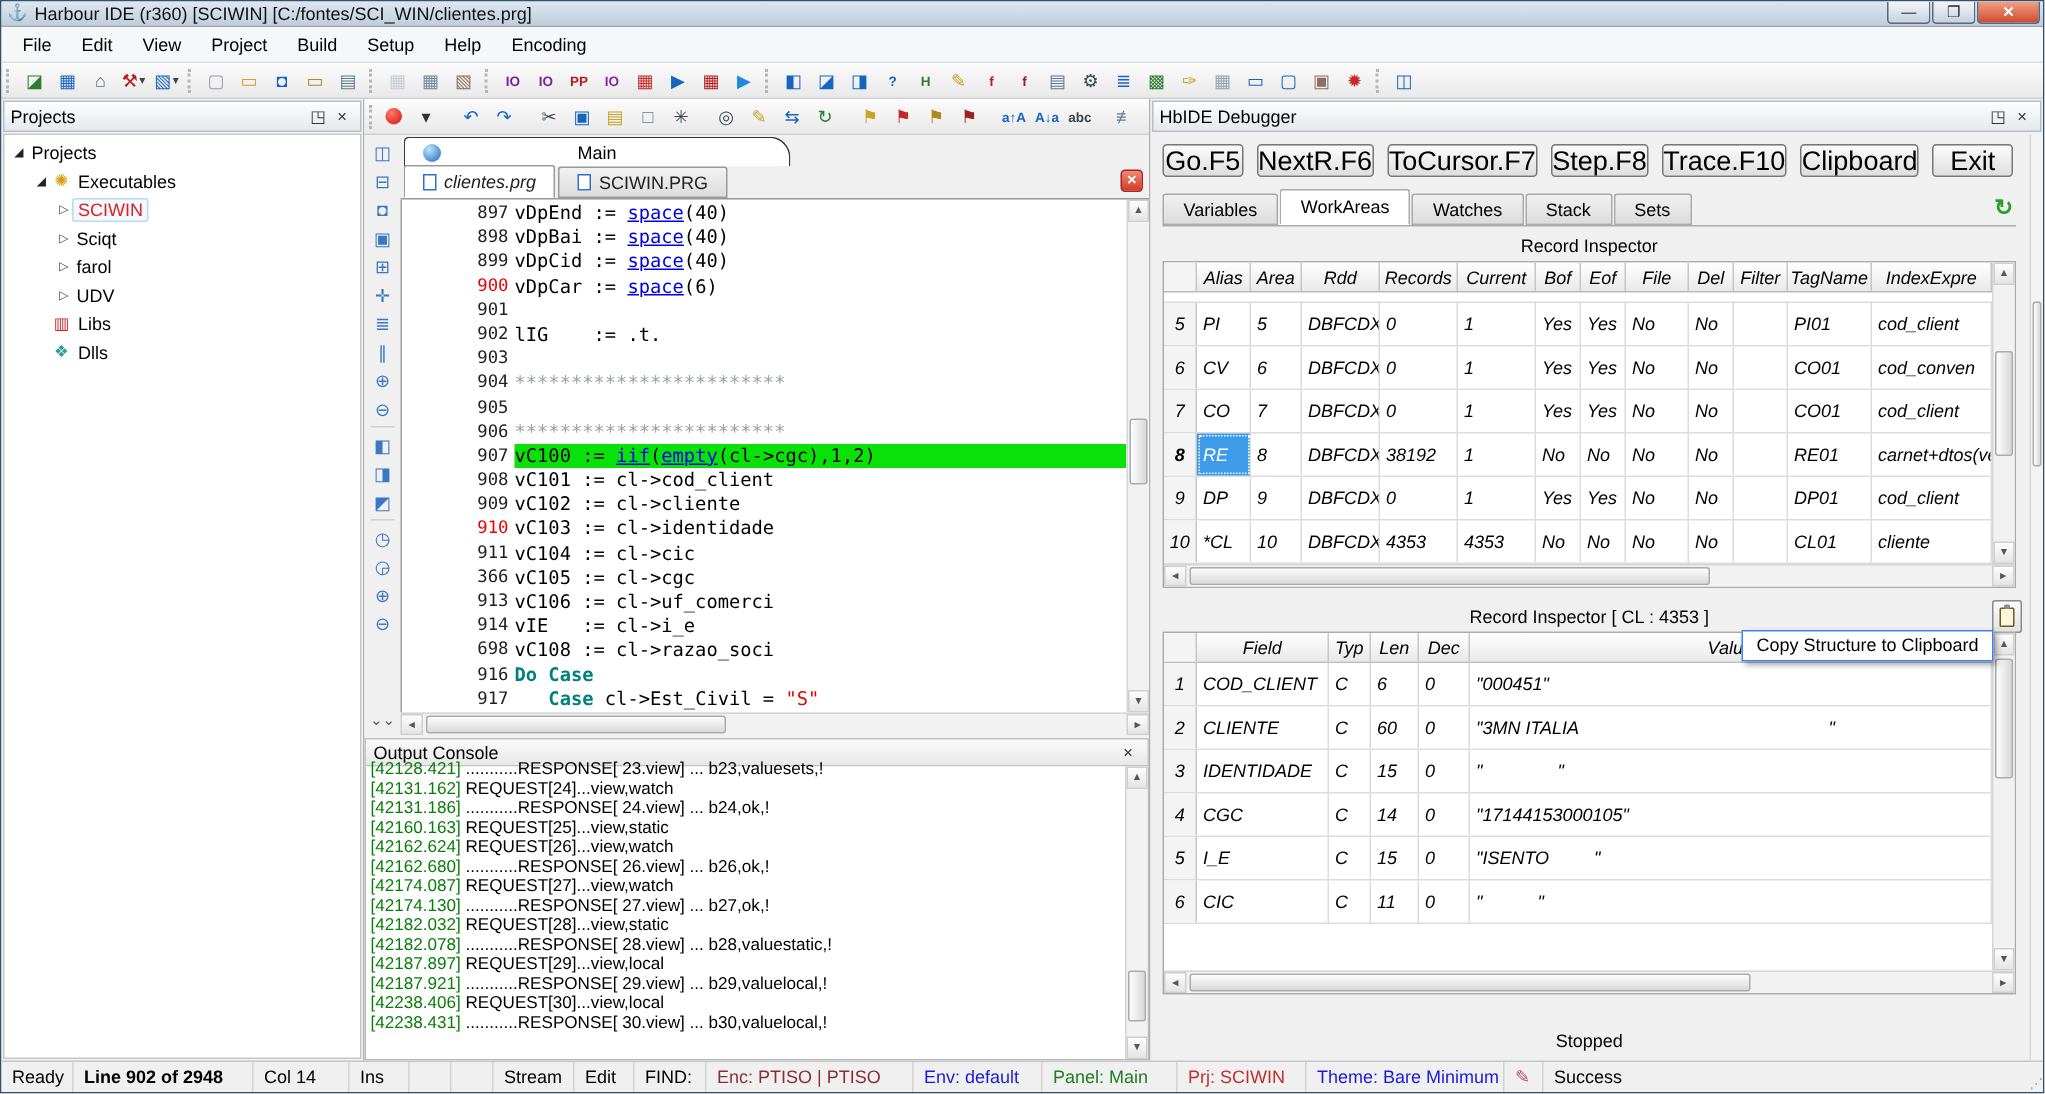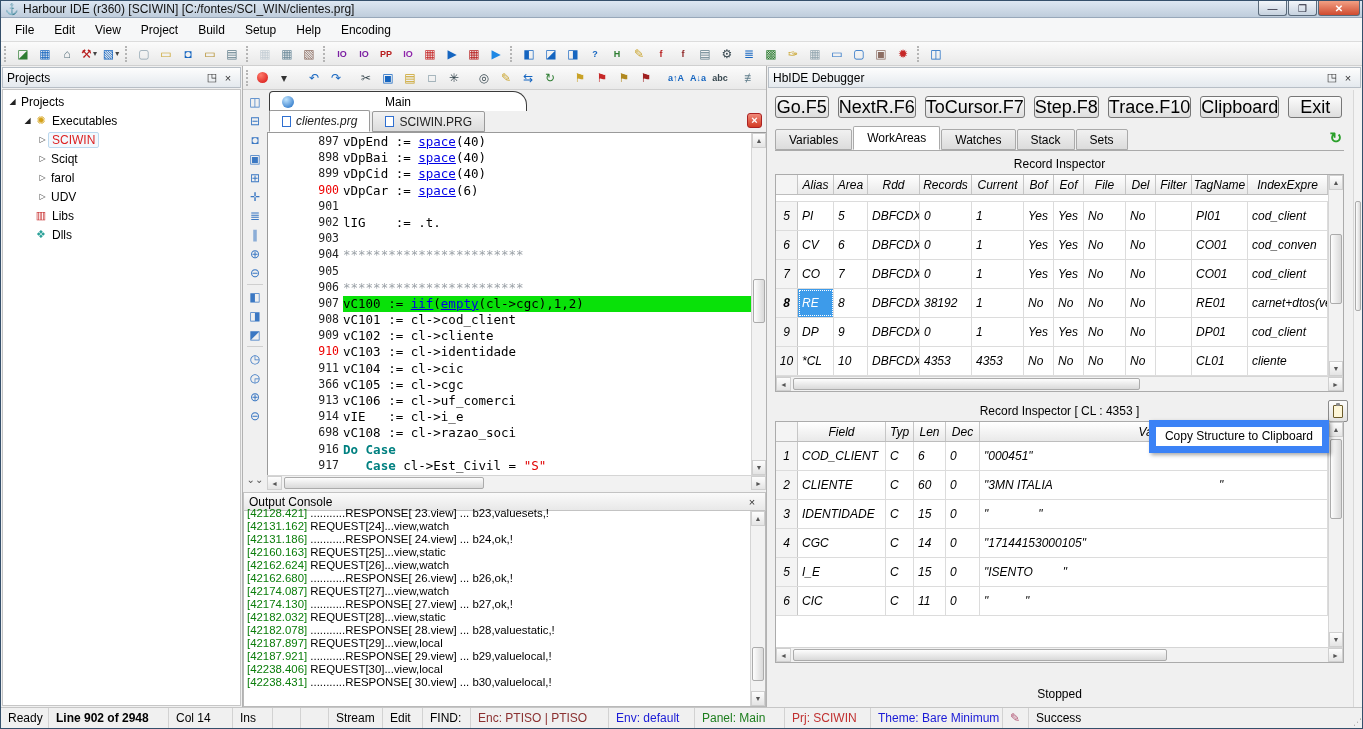--- a/index.html
+++ b/index.html
@@ -122,21 +122,21 @@
   .dt-row.hdr { height:20px; border-bottom:1px solid #bdbdbd; background:linear-gradient(#ffffff,#e9e9e9); }
   .dt-cell { border-right:1px solid #dcdcdc; display:flex; align-items:center; padding:0 4px; white-space:pre; overflow:hidden; }
   .dt-row.hdr .dt-cell { justify-content:center; border-right:1px solid #c6c6c6; padding:0 2px; }
   .dt-cell.rowhdr { background:#f4f4f4; border-right:1px solid #c6c6c6; justify-content:center; padding:0; }
   .dt-row .dt-cell.selcell { background:#3d9bea; color:#fff; outline:1px dotted #fff; outline-offset:-2px; }
   .dt-row.partial { height:7px; overflow:hidden; }
   .clip-btn { position:absolute; width:20px; height:22px; border:1px solid #8a8a8a; border-radius:2px; background:linear-gradient(#fcfcfc,#e2e2e2);
     display:flex; align-items:center; justify-content:center; }
   .clip-glyph { width:10px; height:13px; border:1px solid #6b5b2a; background:#fdf6d8; position:relative; border-radius:1px; }
   .clip-glyph::before { content:""; position:absolute; top:-3px; left:2px; width:4px; height:3px; background:#8a8a8a; border-radius:1px; }
-  .tooltip { position:absolute; background:#fff; border:7px solid #3b82f6; box-shadow:2px 2px 4px rgba(0,0,0,.35);
+  .tooltip { position:absolute; background:#fff; border:1px solid #3b82f6; box-shadow:2px 2px 4px rgba(0,0,0,.35);
     padding:2px 9px 3px 9px; font-size:12px; white-space:nowrap; z-index:20; }
   .stopped { text-align:center; margin-top:auto; padding:4px 0 6px 0; font-size:12px; }
   .outer-vscroll { position:absolute; right:0; top:24px; bottom:0; width:9px; background:#f3f3f3; border-left:1px solid #d8d8d8; }
   .outer-vscroll .sb-thumb { top:18%; height:110px; }
 
   
   .statusbar { height:21px; flex:none; display:flex; align-items:stretch; background:#f0f0f0; border-top:1px solid #c6c6c6; font-size:12px; position:relative; }
   .st-seg { display:flex; align-items:center; padding:0 7px; border-right:1px solid #d2d2d2; white-space:nowrap; overflow:hidden; }
   .st-seg.bold { font-weight:bold; }
   .grip { position:absolute; right:1px; bottom:1px; color:#9a9a9a; font-size:9px; letter-spacing:-1px; }

